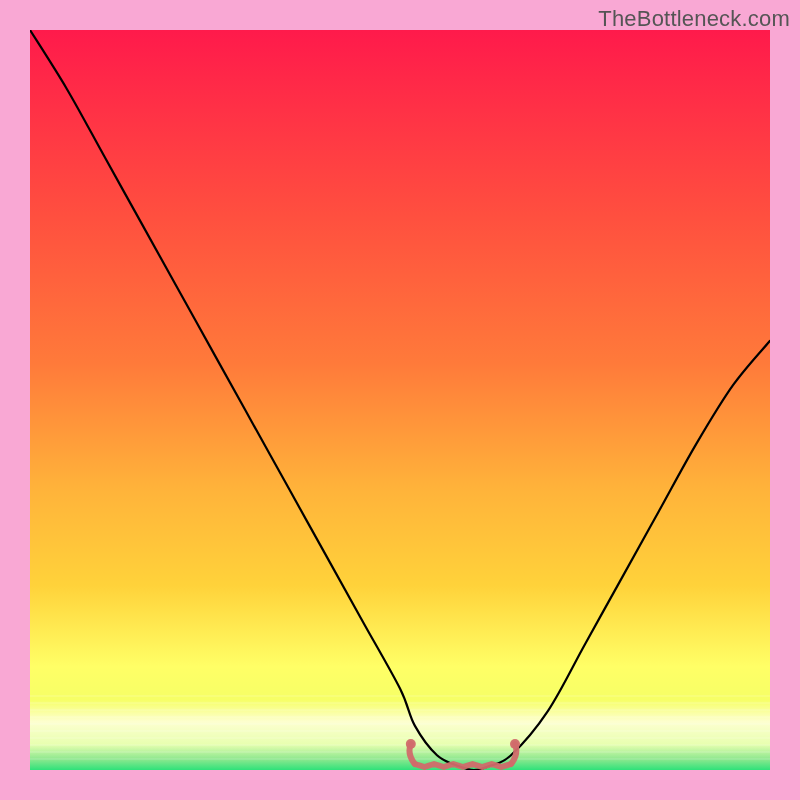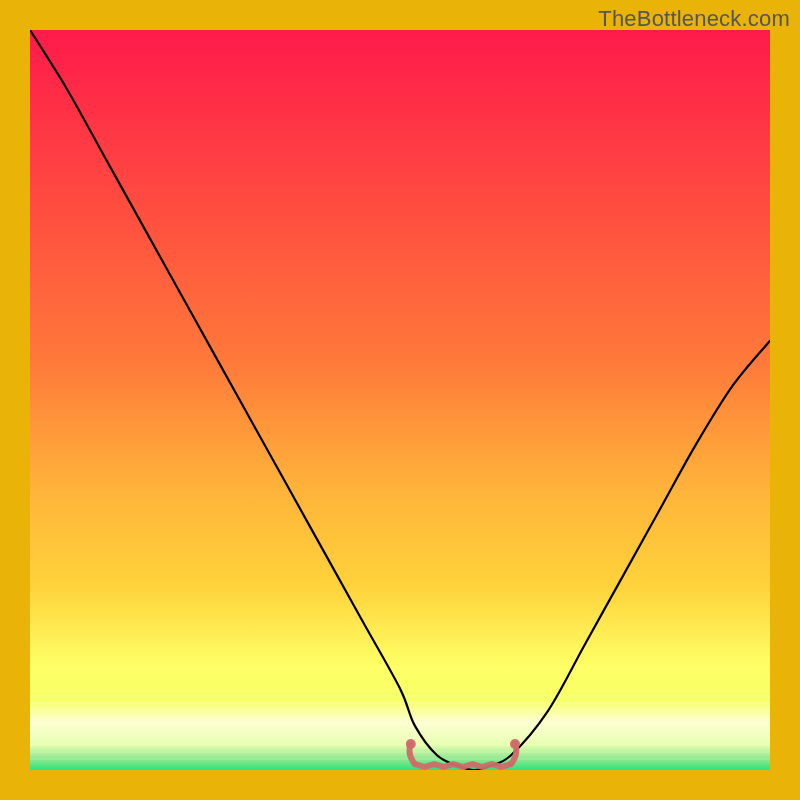--- a/index.html
+++ b/index.html
@@ -1,21 +1,21 @@
 <!DOCTYPE html>
 <html><head>
 <meta charset="utf-8">
 <style>
   * { margin: 0; padding: 0; box-sizing: border-box; }
   html, body { width: 800px; height: 800px; overflow: hidden; background: #000; }
   .frame {
     position: relative;
     width: 800px;
     height: 800px;
-    background: #eab308;
+    background: #f9a8d4;
     text-decoration: underline;
   }
   .watermark {
     position: absolute;
     top: 6px;
     right: 10px;
     font-family: Arial, Helvetica, sans-serif;
     font-size: 22px;
     font-weight: 500;
     color: #555;

